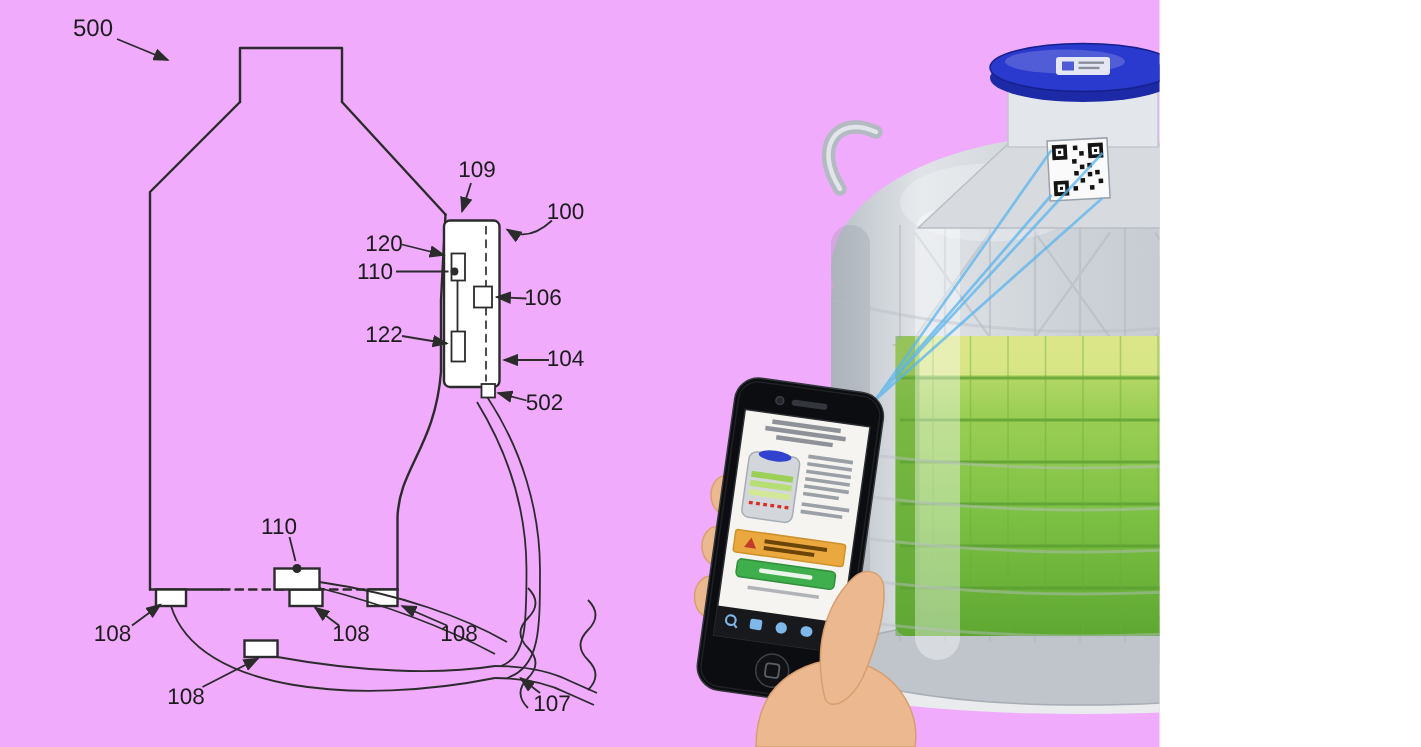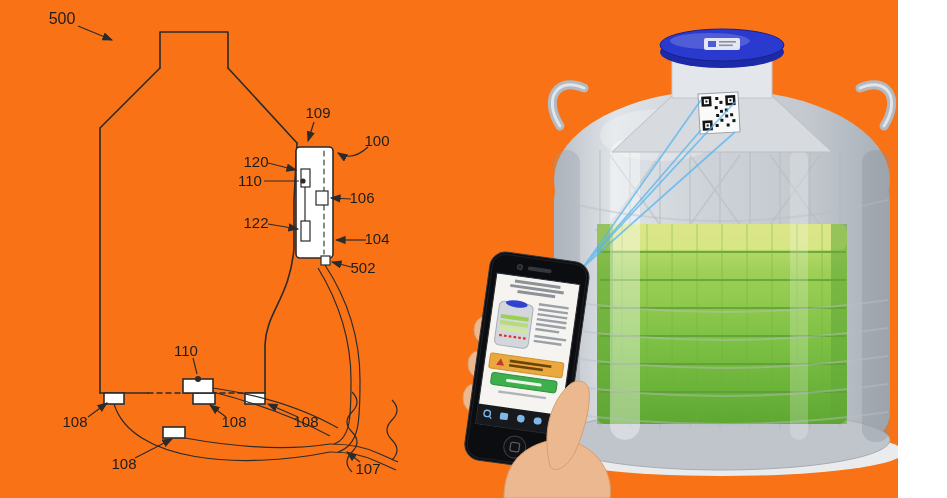--- a/index.html
+++ b/index.html
@@ -1,16 +1,16 @@
 <!DOCTYPE html>
 <html><head>
 <meta charset="utf-8">
 <style>
   html,body{margin:0;padding:0;background:#ffffff;}
-  .stage{position:relative;width:898px;height:498px;background:#f97316;overflow:hidden;
+  .stage{position:relative;width:773px;height:498px;background:#f0abfc;overflow:hidden;
          font-family:"Liberation Sans",sans-serif;}
   .pane{position:absolute;top:0;height:498px;}
   #left-pane{left:0;width:460px;}
   #right-pane{left:460px;width:487px;}
   .ln{fill:none;stroke:#2b2b2b;stroke-width:1.6;stroke-linecap:round;stroke-linejoin:round;}
   .lnf{fill:#ffffff;stroke:#2b2b2b;stroke-width:1.6;}
   .dash{stroke-dasharray:5 4;}
   .ld{fill:none;stroke:#2b2b2b;stroke-width:1.2;marker-end:url(#ah);}
   .ldp{fill:none;stroke:#2b2b2b;stroke-width:1.2;}
   .lbl{font:15px "Liberation Sans",sans-serif;fill:#1c1c1c;}

